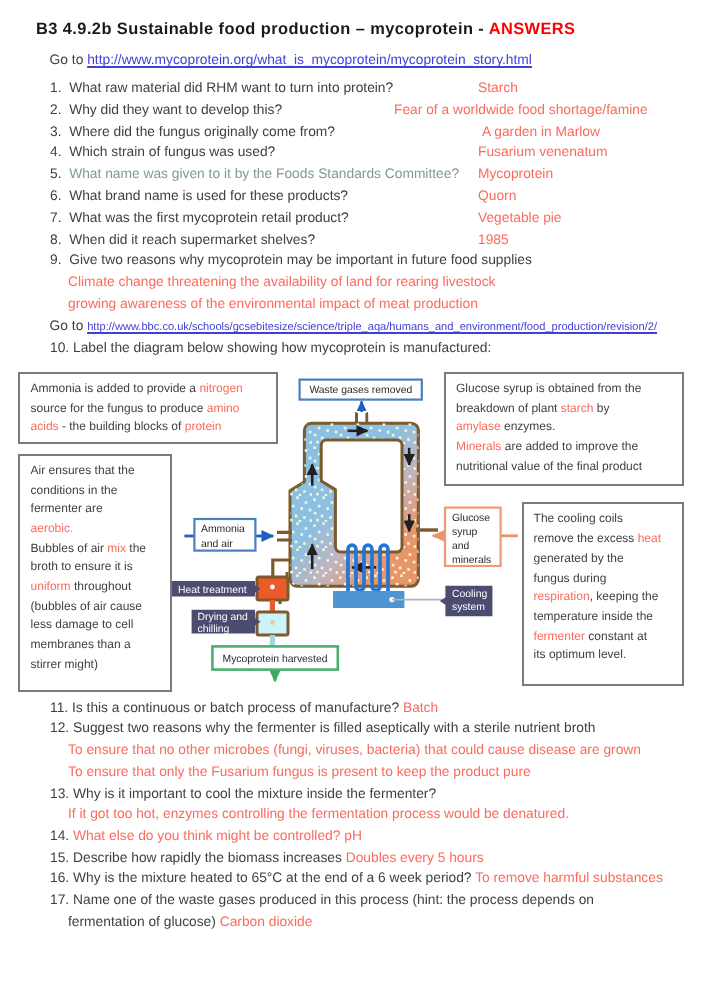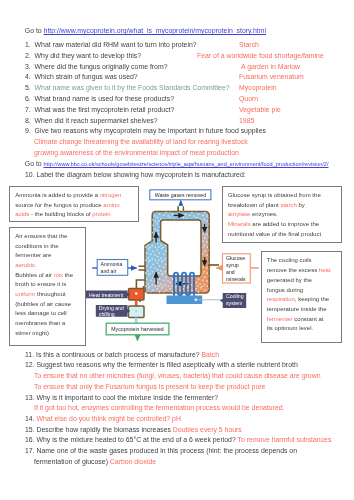--- a/index.html
+++ b/index.html
@@ -22,20 +22,21 @@
   .lbl2{font-size:5.2px;fill:#2b2b2b;}
   .lblw{font-size:5.2px;fill:#ffffff;}
   .abox{position:absolute;border:0.9px solid #7a7a7a;background:#fff;box-sizing:border-box;}
   .atxt{position:absolute;left:5px;top:4px;right:3px;font-size:6.0px;line-height:9.7px;color:#3f3f3f;}
   .atxt .r{color:#fc6a5d;}
 </style>
 </head>
 <body>
 
 <div class="page">
+  <div class="title"><span>B3 4.9.2b Sustainable food production – mycoprotein - </span><span class="ans">ANSWERS</span></div>
 
   <div class="ln" style="left:24.8px;top:28.1px;"><span>Go to </span><a class="lnk2">http://www.mycoprotein.org/what_is_mycoprotein/mycoprotein_story.html</a></div>
 
   <div class="ln" style="left:25px;top:41.9px;"><span>1.</span>&nbsp;&nbsp;<span>What raw material did RHM want to turn into protein?</span></div>
   <div class="ln red" style="left:239px;top:41.9px;"><span>Starch</span></div>
 
   <div class="ln" style="left:25px;top:52.7px;"><span>2.</span>&nbsp;&nbsp;<span>Why did they want to develop this?</span></div>
   <div class="ln red" style="left:197px;top:52.7px;"><span>Fear of a worldwide food shortage/famine</span></div>
 
   <div class="ln" style="left:25px;top:63.5px;"><span>3.</span>&nbsp;&nbsp;<span>Where did the fungus originally come from?</span></div>

